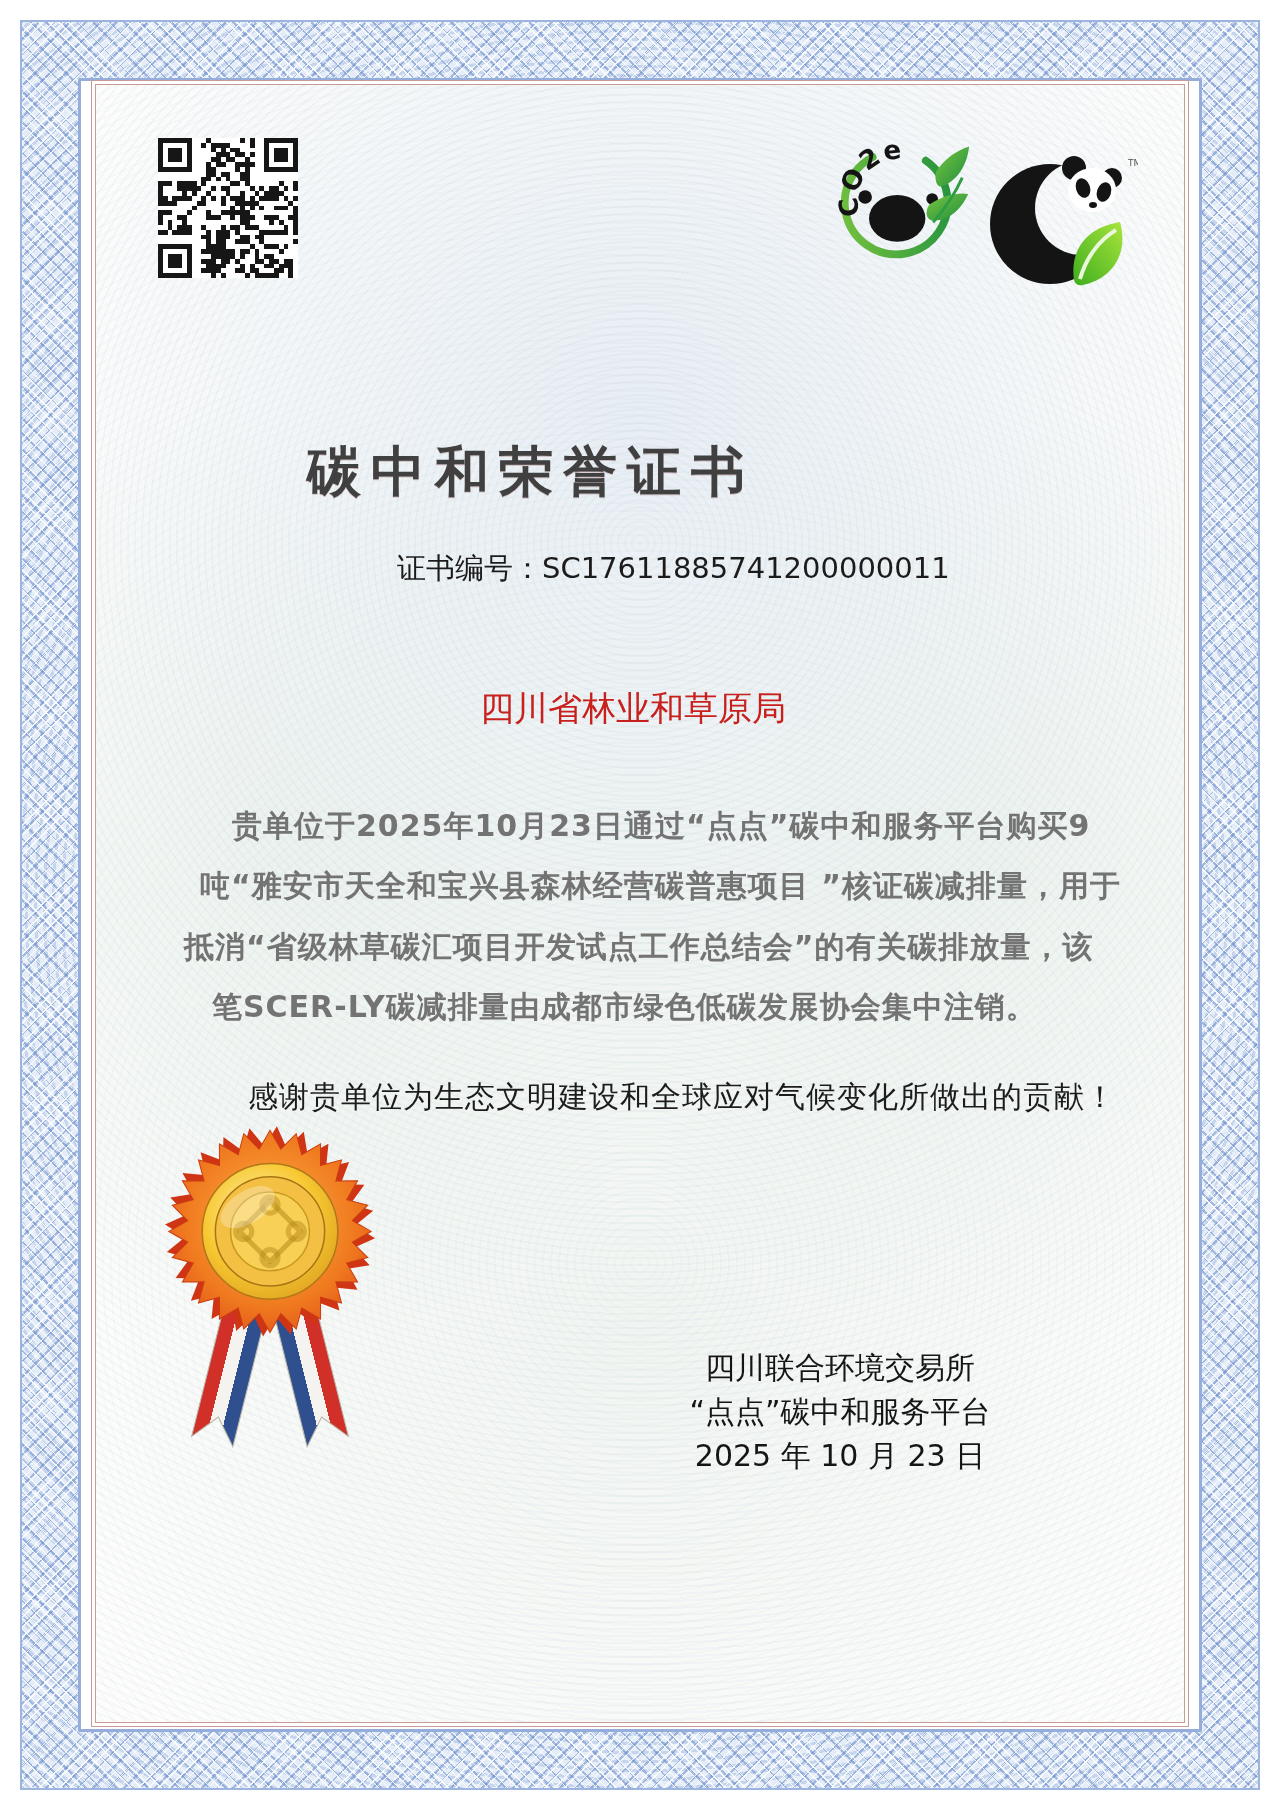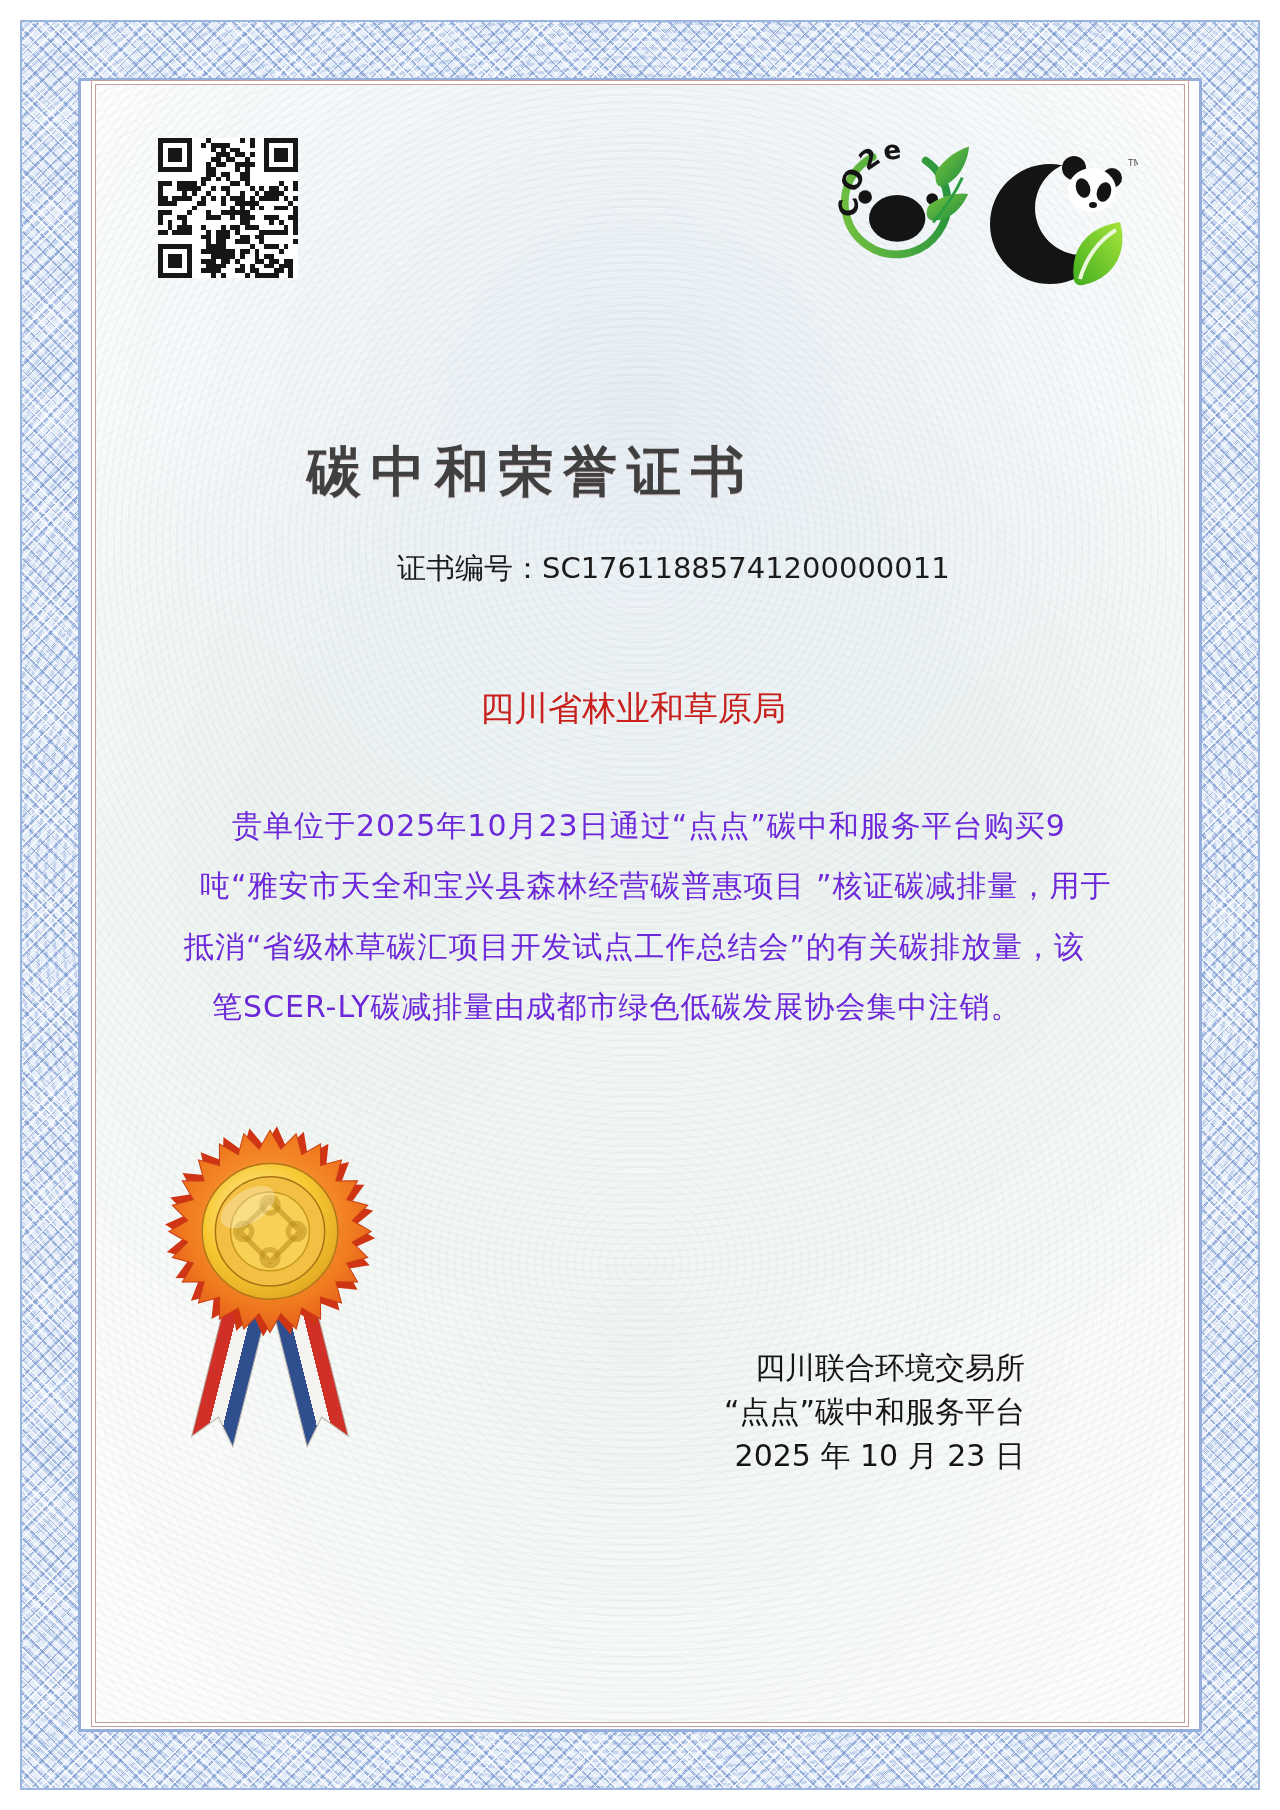--- a/index.html
+++ b/index.html
@@ -63,30 +63,30 @@
     font-size:54px;font-weight:bold;letter-spacing:10px;
     color:#404040;text-shadow:0 1px 0 rgba(120,20,15,.25);
   }
   .cert-number{
     left:397px;top:549px;font-size:29px;color:#1b1b1b;font-weight:500;
   }
   .recipient{
     left:480px;top:686px;font-size:34px;font-weight:normal;color:#c8201d;
   }
   .body-line{
-    font-size:30px;font-weight:400;color:#6d28d9;letter-spacing:1px;
+    font-size:30px;font-weight:700;color:#737373;letter-spacing:1px;
   }
   .bl1{left:232px;top:806px;}
   .bl2{left:200px;top:866px;}
   .bl3{left:184px;top:927px;}
   .bl4{left:184px;top:987px;margin-left:28px;}
   .thanks{left:248px;top:1077px;font-size:30px;font-weight:500;color:#1c1c1c;letter-spacing:1px;}
 
   .issuer-block{
-    left:655px;top:1346px;width:370px;text-align:right;
+    left:655px;top:1346px;width:370px;text-align:center;
     font-size:30px;line-height:44px;font-weight:500;color:#151515;
   }
   .issuer-block div{white-space:nowrap;}
 
   .medal{left:158px;top:1112px;width:224px;height:344px;}
   .medal svg{width:100%;height:100%;display:block;}
 </style>
 </head>
 <body>
 
@@ -537,20 +537,21 @@
     <span>证书编号：</span><span>SC17611885741200000011</span>
   </div>
 
   <div class="abs recipient">四川省林业和草原局</div>
 
   <div class="abs body-line bl1">贵单位于2025年10月23日通过“点点”碳中和服务平台购买9</div>
   <div class="abs body-line bl2">吨“雅安市天全和宝兴县森林经营碳普惠项目 ”核证碳减排量，用于</div>
   <div class="abs body-line bl3">抵消“省级林草碳汇项目开发试点工作总结会”的有关碳排放量，该</div>
   <div class="abs body-line bl4">笔SCER-LY碳减排量由成都市绿色低碳发展协会集中注销。</div>
 
+  <div class="abs thanks">感谢贵单位为生态文明建设和全球应对气候变化所做出的贡献！</div>
 
   <div class="abs issuer-block">
     <div>四川联合环境交易所</div>
     <div>“点点”碳中和服务平台</div>
     <div>2025 年 10 月 23 日</div>
   </div>
 
   <div class="abs medal">
     <svg viewBox="0 0 220 340" xmlns="http://www.w3.org/2000/svg">
       <defs>

